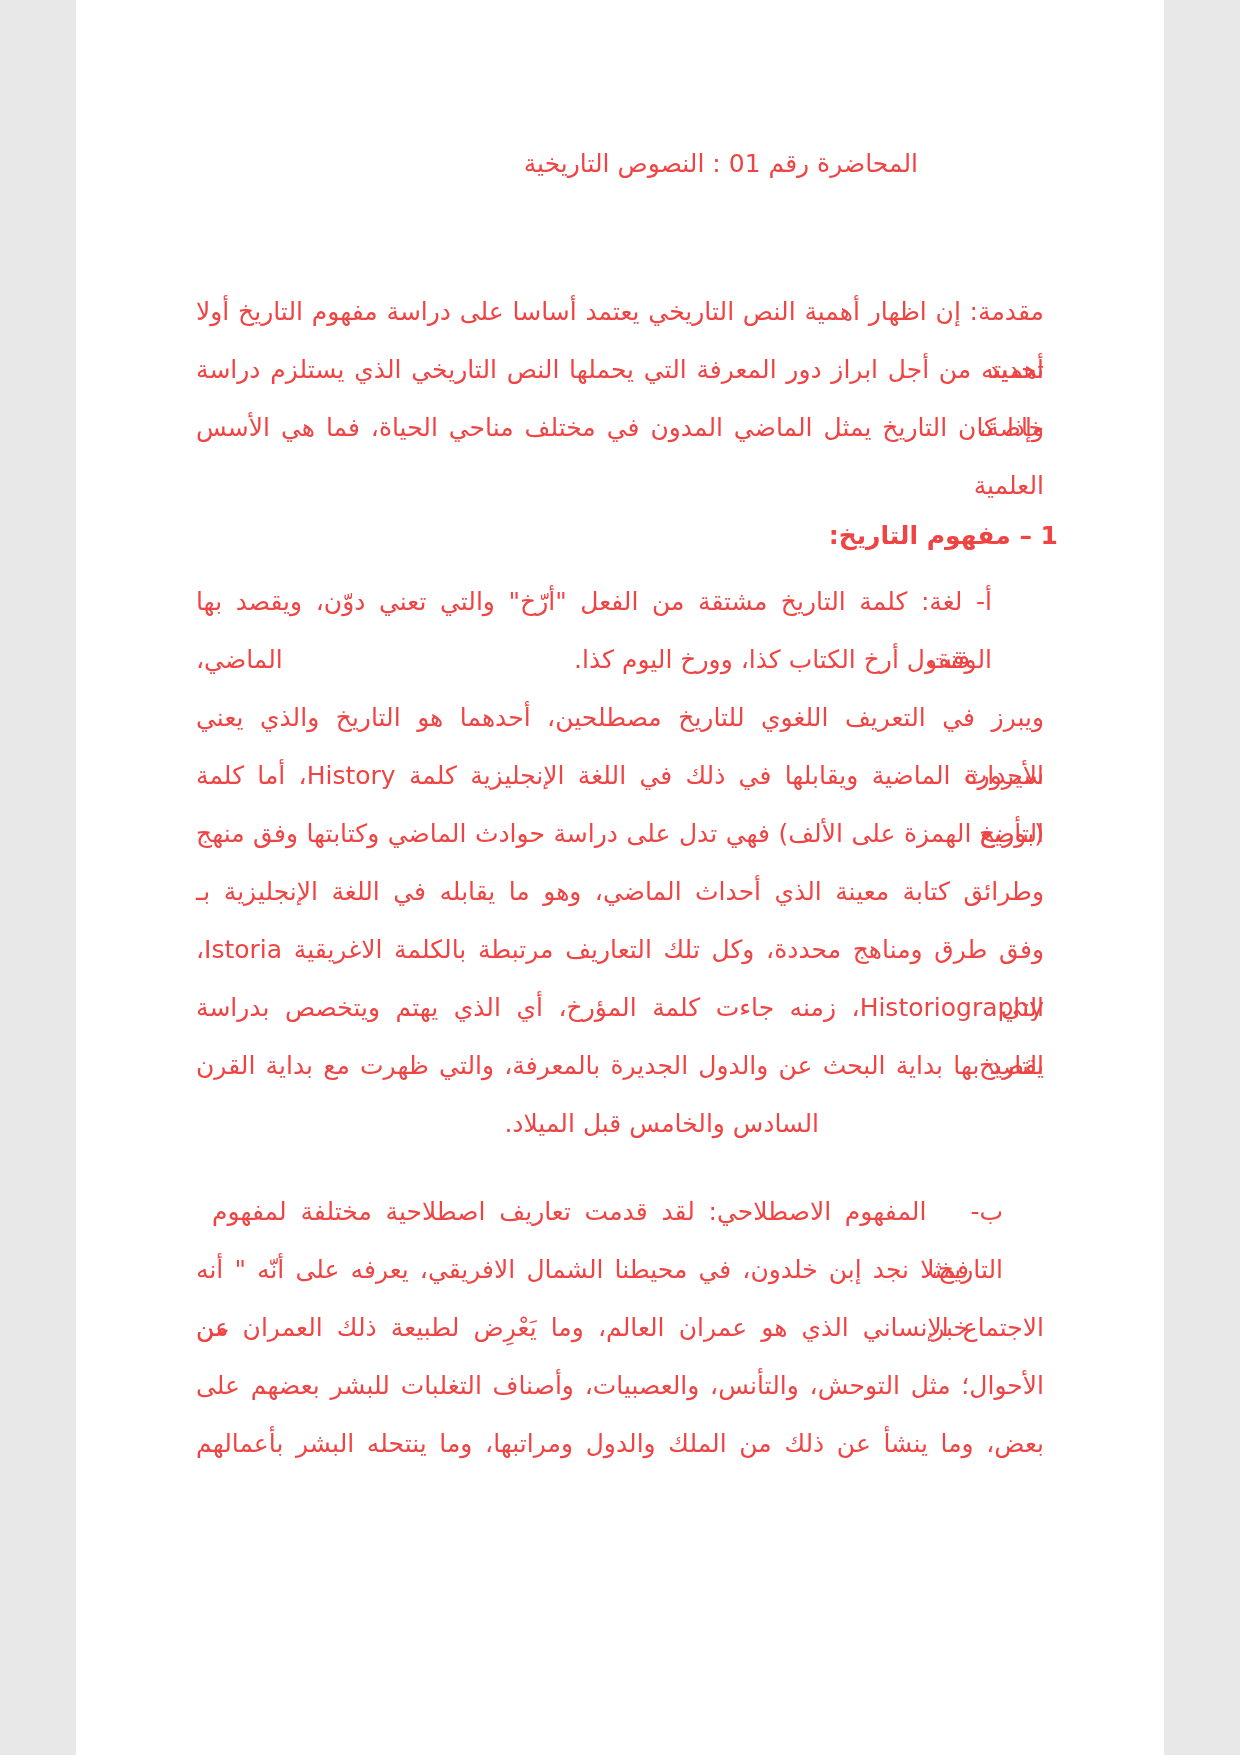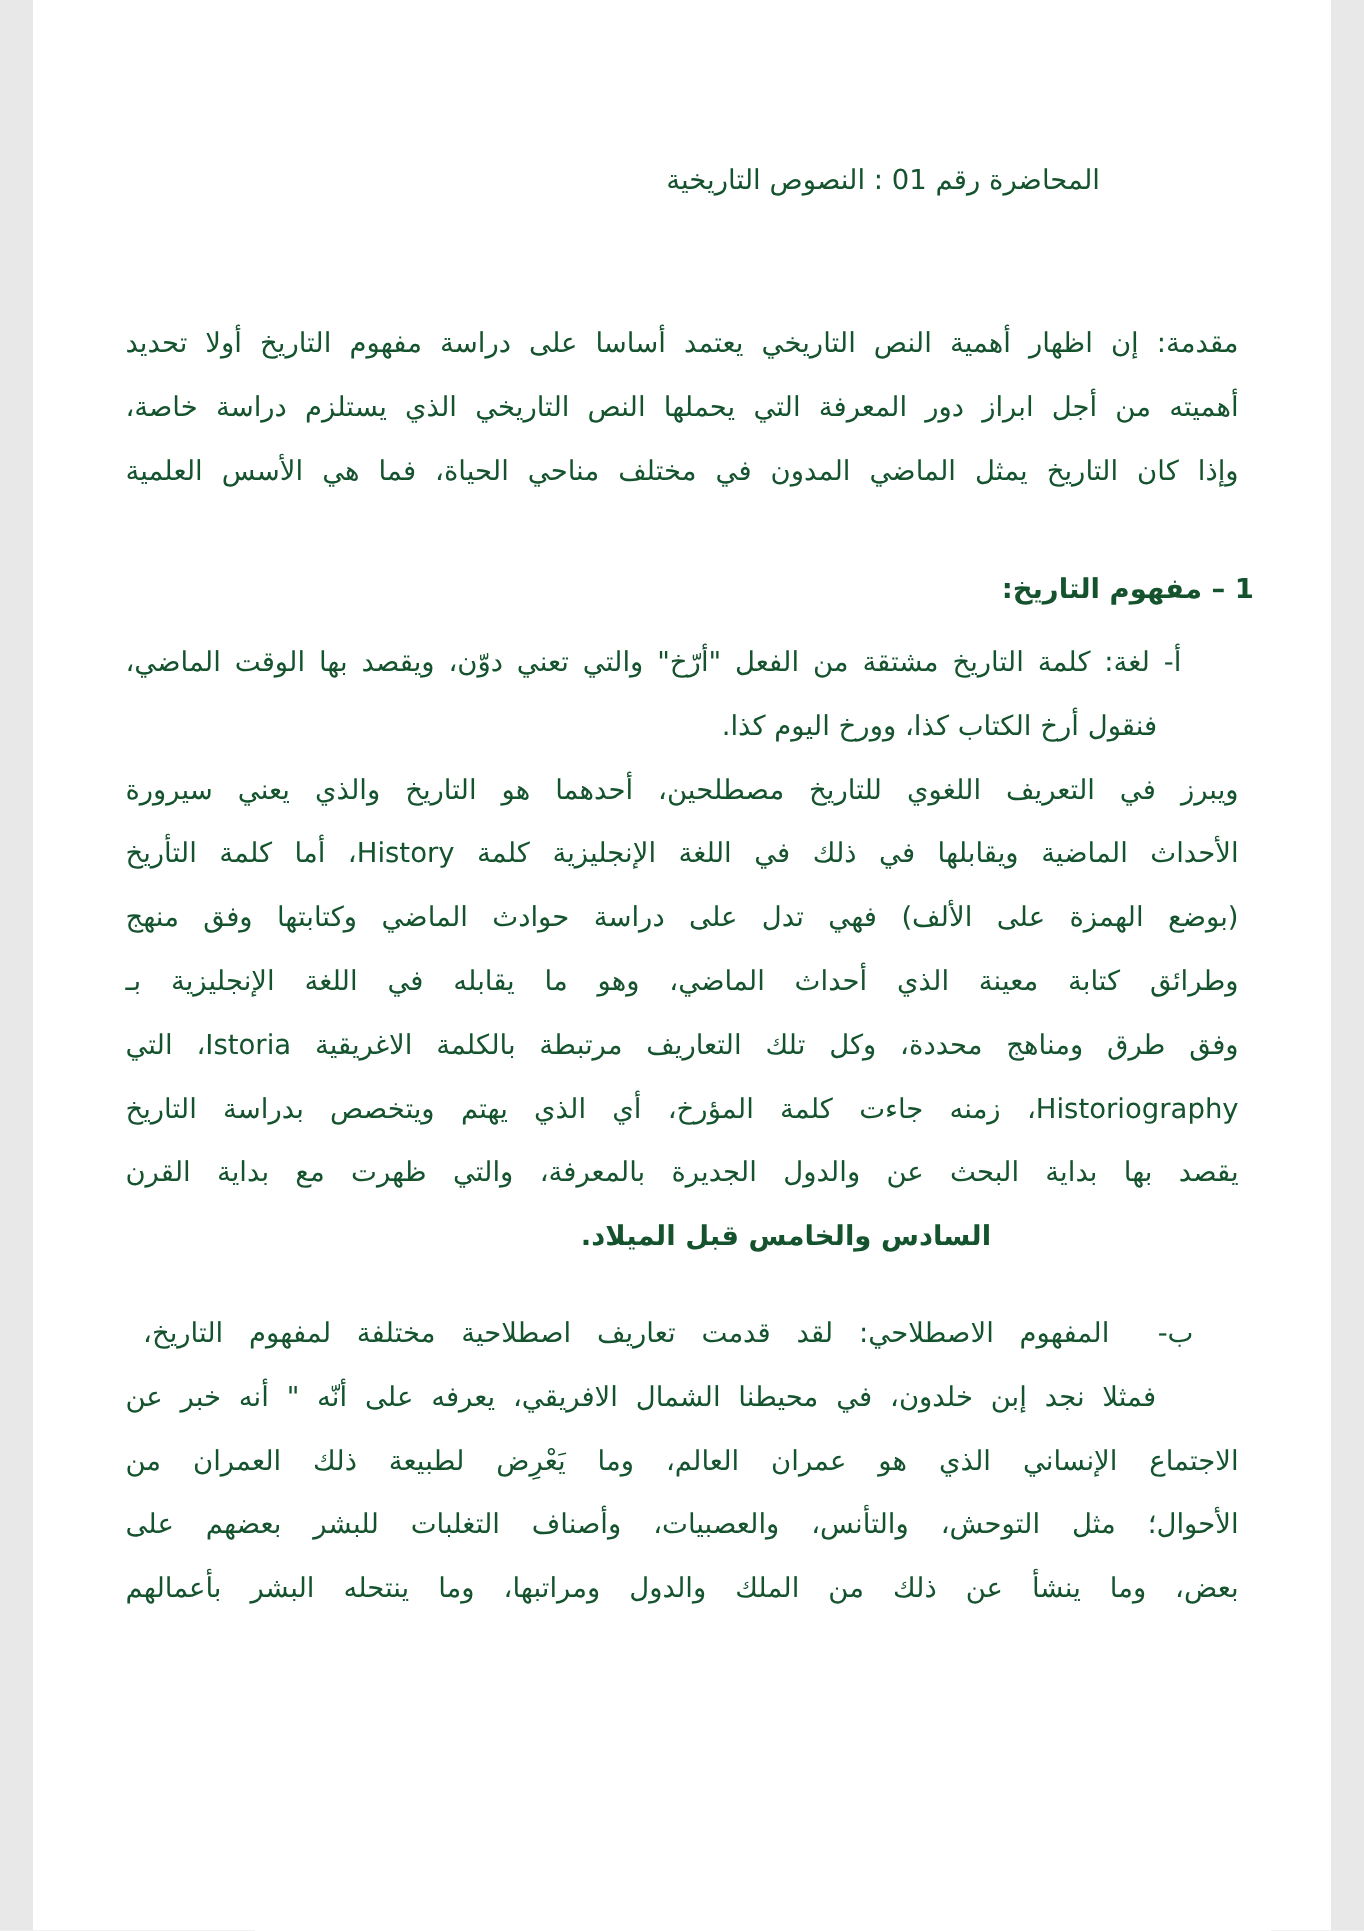--- a/index.html
+++ b/index.html
@@ -1,27 +1,27 @@
 <!DOCTYPE html>
 <html lang="ar" dir="rtl"><head>
 <meta charset="utf-8">
 <style>
   html, body { margin: 0; padding: 0; background: #e8e8e8; }
   .page {
     position: relative;
-    width: 1180px;
+    width: 1088px;
     height: 1755px;
     margin: 0 auto;
     background: #ffffff;
-    color: #14532d;
+    color: #ef4444;
     direction: rtl;
     font-family: "DejaVu Sans", sans-serif;
     font-size: 25px;
     box-sizing: border-box;
-    padding: 0 84px;
+    padding: 0 120px;
     overflow: hidden;
   }
   .title {
     margin: 0;
     padding-top: 140px;
     padding-right: 126px;
     height: 48px;
     line-height: 48px;
     font-size: 25px;
     font-weight: 400;
@@ -44,21 +44,21 @@
     font-size: 25px;
     font-weight: 700;
     text-align: right;
   }
   .item-a { margin-top: 8px; }
   .item-b { margin-top: 30px; }
   .ind-a1 { padding-right: 52px; }
   .ind-a2 { padding-right: 74px; text-align: right; }
   .ind-b1 { padding-right: 41px; margin-left: 16px; }
   .ind-b2 { padding-right: 75px; }
-  .ind-last { padding-right: 225px; font-weight: bold; }
+  .ind-last { padding-right: 225px; }
   .tab { display: inline-block; width: 44px; }
 </style>
 </head>
 <body>
 
 <div class="page">
 
   <h1 class="title">المحاضرة رقم 01 : النصوص التاريخية</h1>
 
   <section class="intro">

